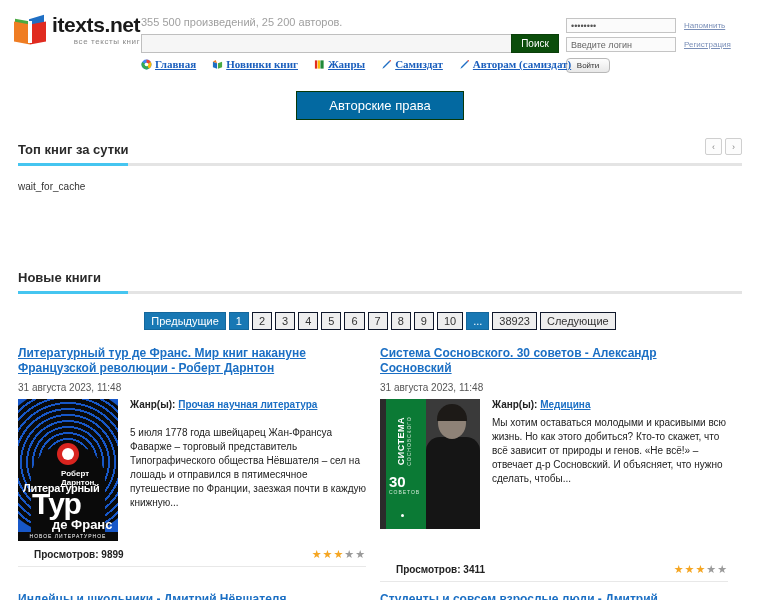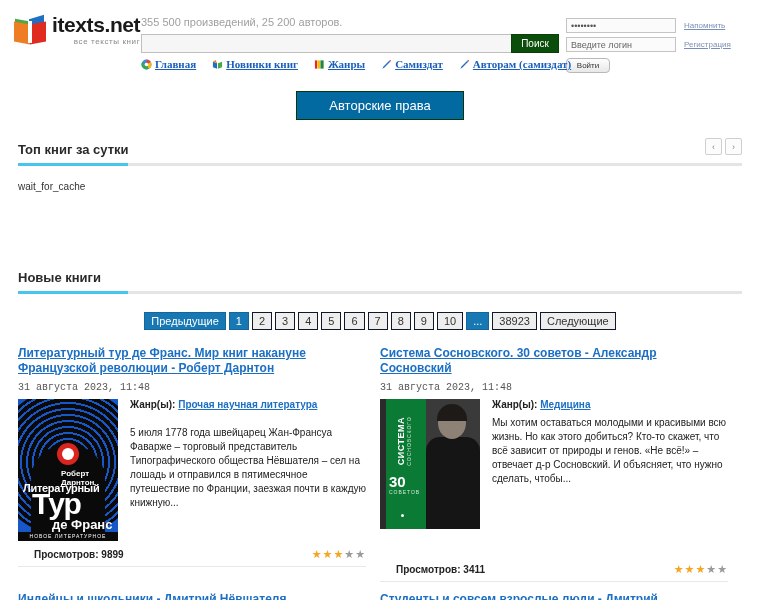--- a/index.html
+++ b/index.html
@@ -86,21 +86,21 @@
     min-width:20px; height:18px; padding:8px 6px; border:1px solid #0f172a;
     background:#eeeeee; color:#333; font-size:11px;
     display:flex; align-items:center; justify-content:center; cursor:pointer;
   }
   .pg.active, .pg.prim { background:#1878b4; border-color:#14679c; color:#ffffff; }
 
   
   .books { display:flex; margin-top:16px; }
   .col { width:50%; padding-right:14px; }
   .book-title { font-size:12px; font-weight:bold; color:#1b6fc4; text-decoration:underline; line-height:15px; cursor:pointer; }
-  .book-date { font-size:10px; color:#555; margin-top:6px;font-family:Liberation Mono, monospace; }
+  .book-date { font-size:10px; color:#555; margin-top:6px; }
   .book-body { display:flex; margin-top:6px; }
   .cover { width:100px; height:142px; flex:0 0 auto; position:relative; overflow:hidden; }
   .cover2 { width:100px; height:130px; }
   .book-right { padding-left:12px; flex:1 1 auto; }
   .genre-line { font-size:10px; font-weight:bold; color:#222; }
   .genre-link { color:#1b6fc4; text-decoration:underline; cursor:pointer; font-weight:bold; }
   .annot { font-size:10px; color:#222; line-height:14px; margin-top:16px; }
   .annot2 { margin-top:6px; }
   .meta-row { display:flex; align-items:center; justify-content:space-between; margin-top:8px;padding-left:16px; }
   .views { font-size:10px; font-weight:bold; color:#222; }

